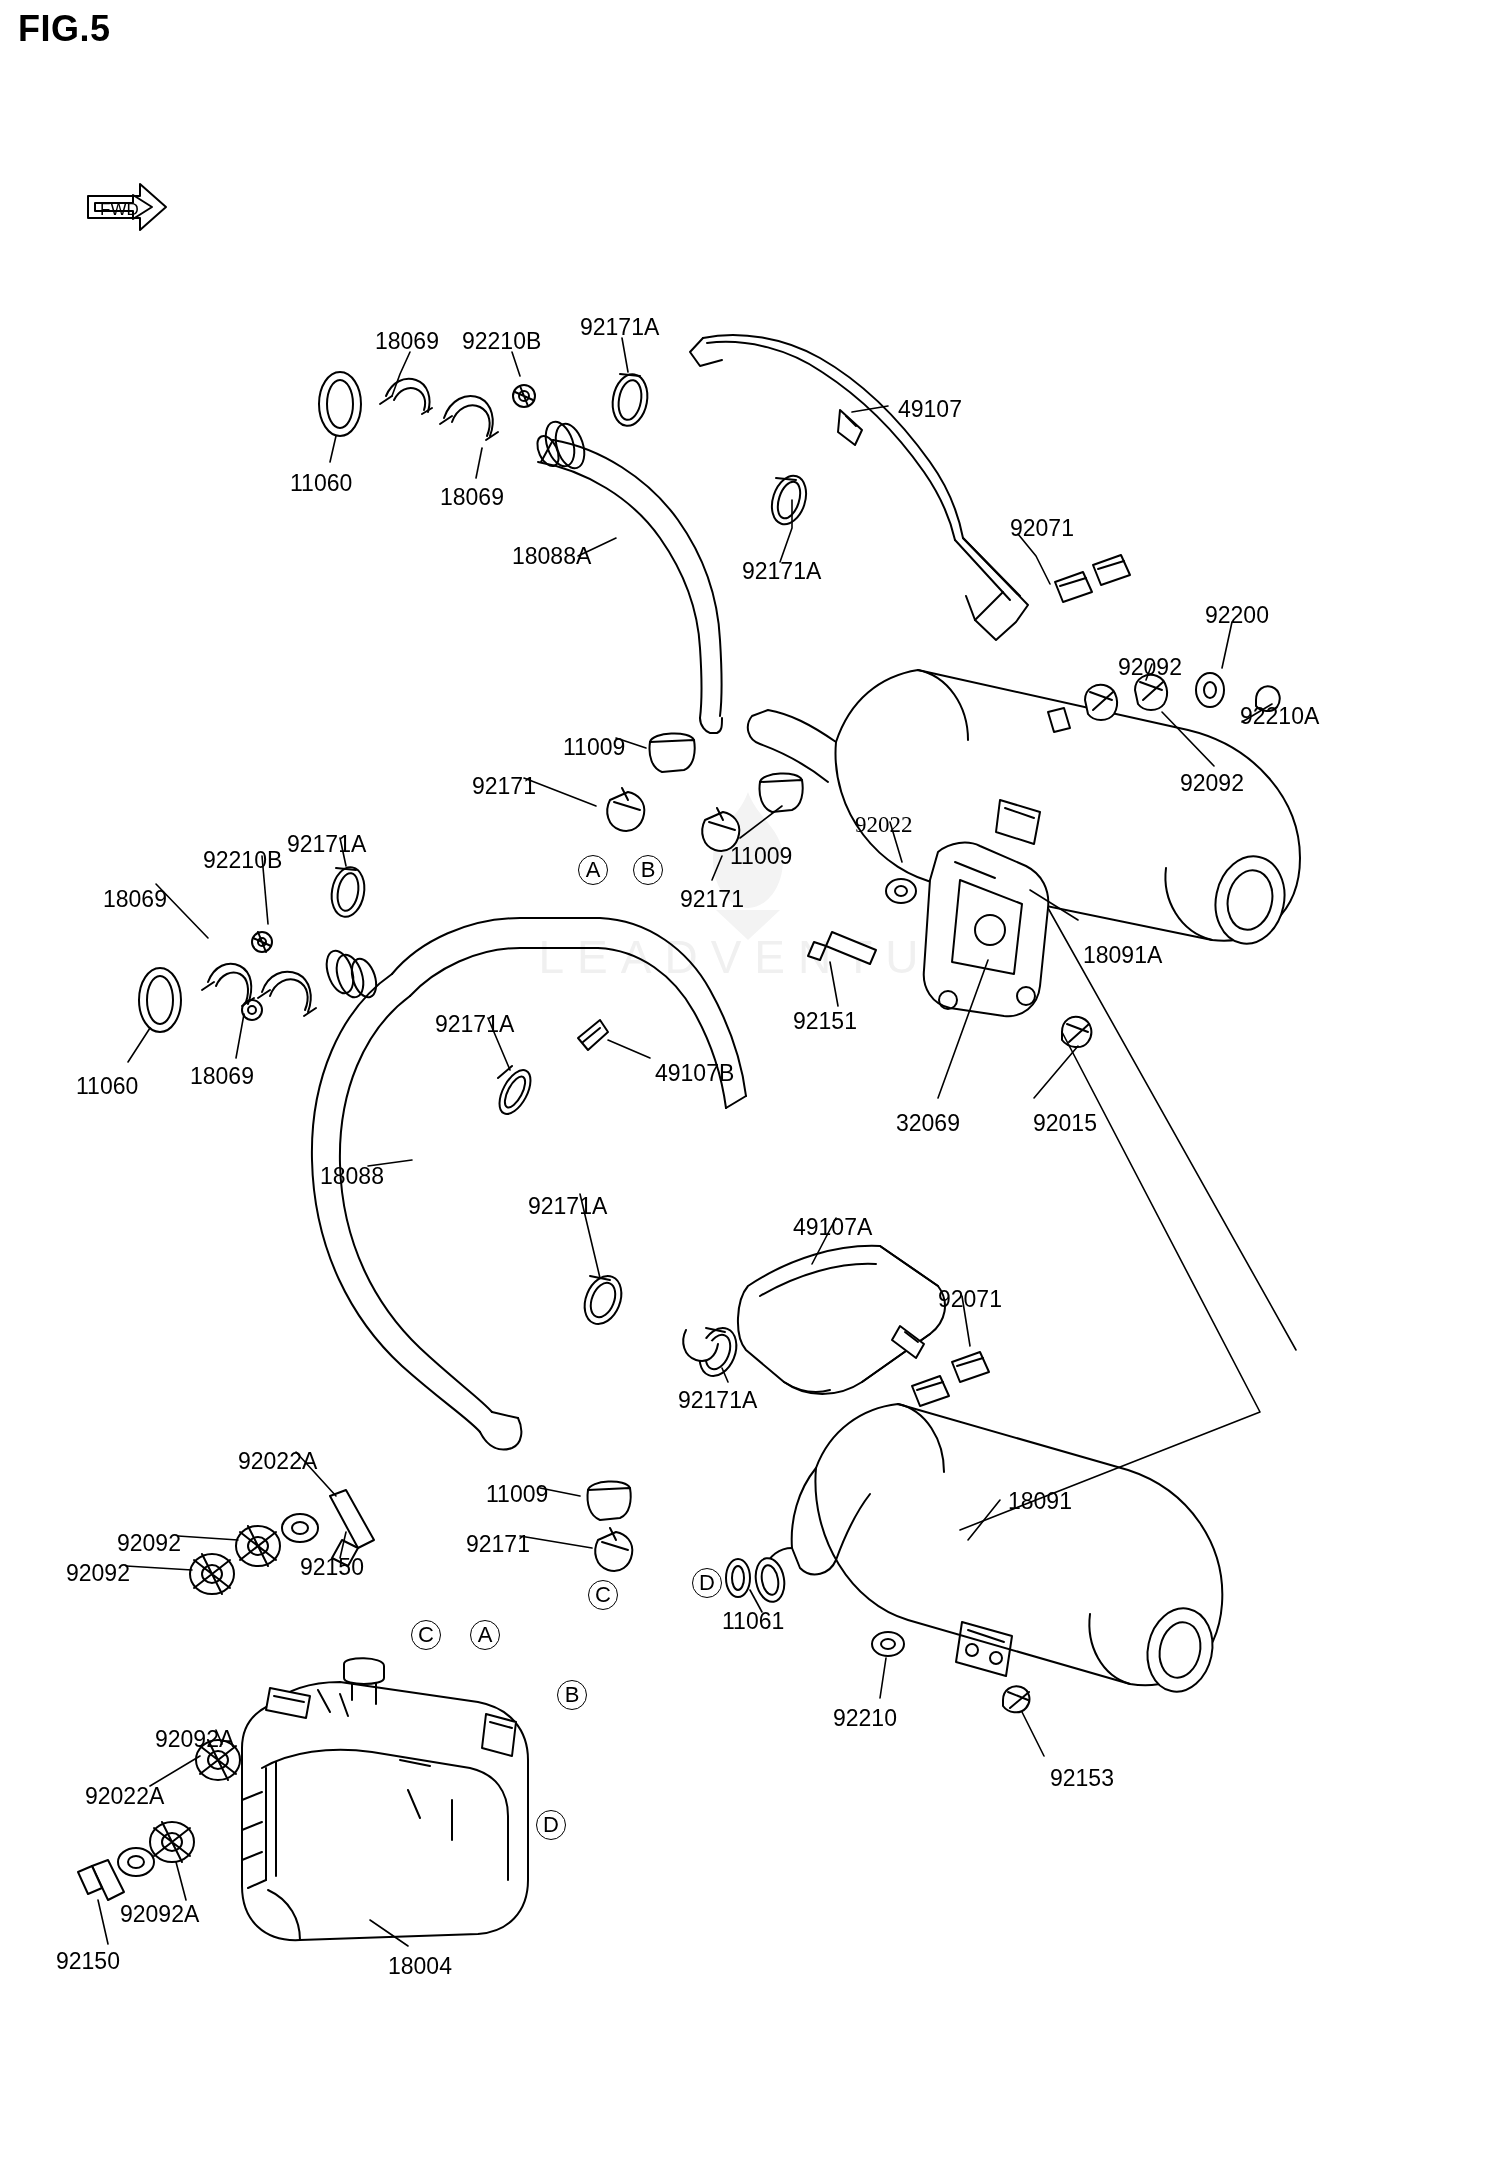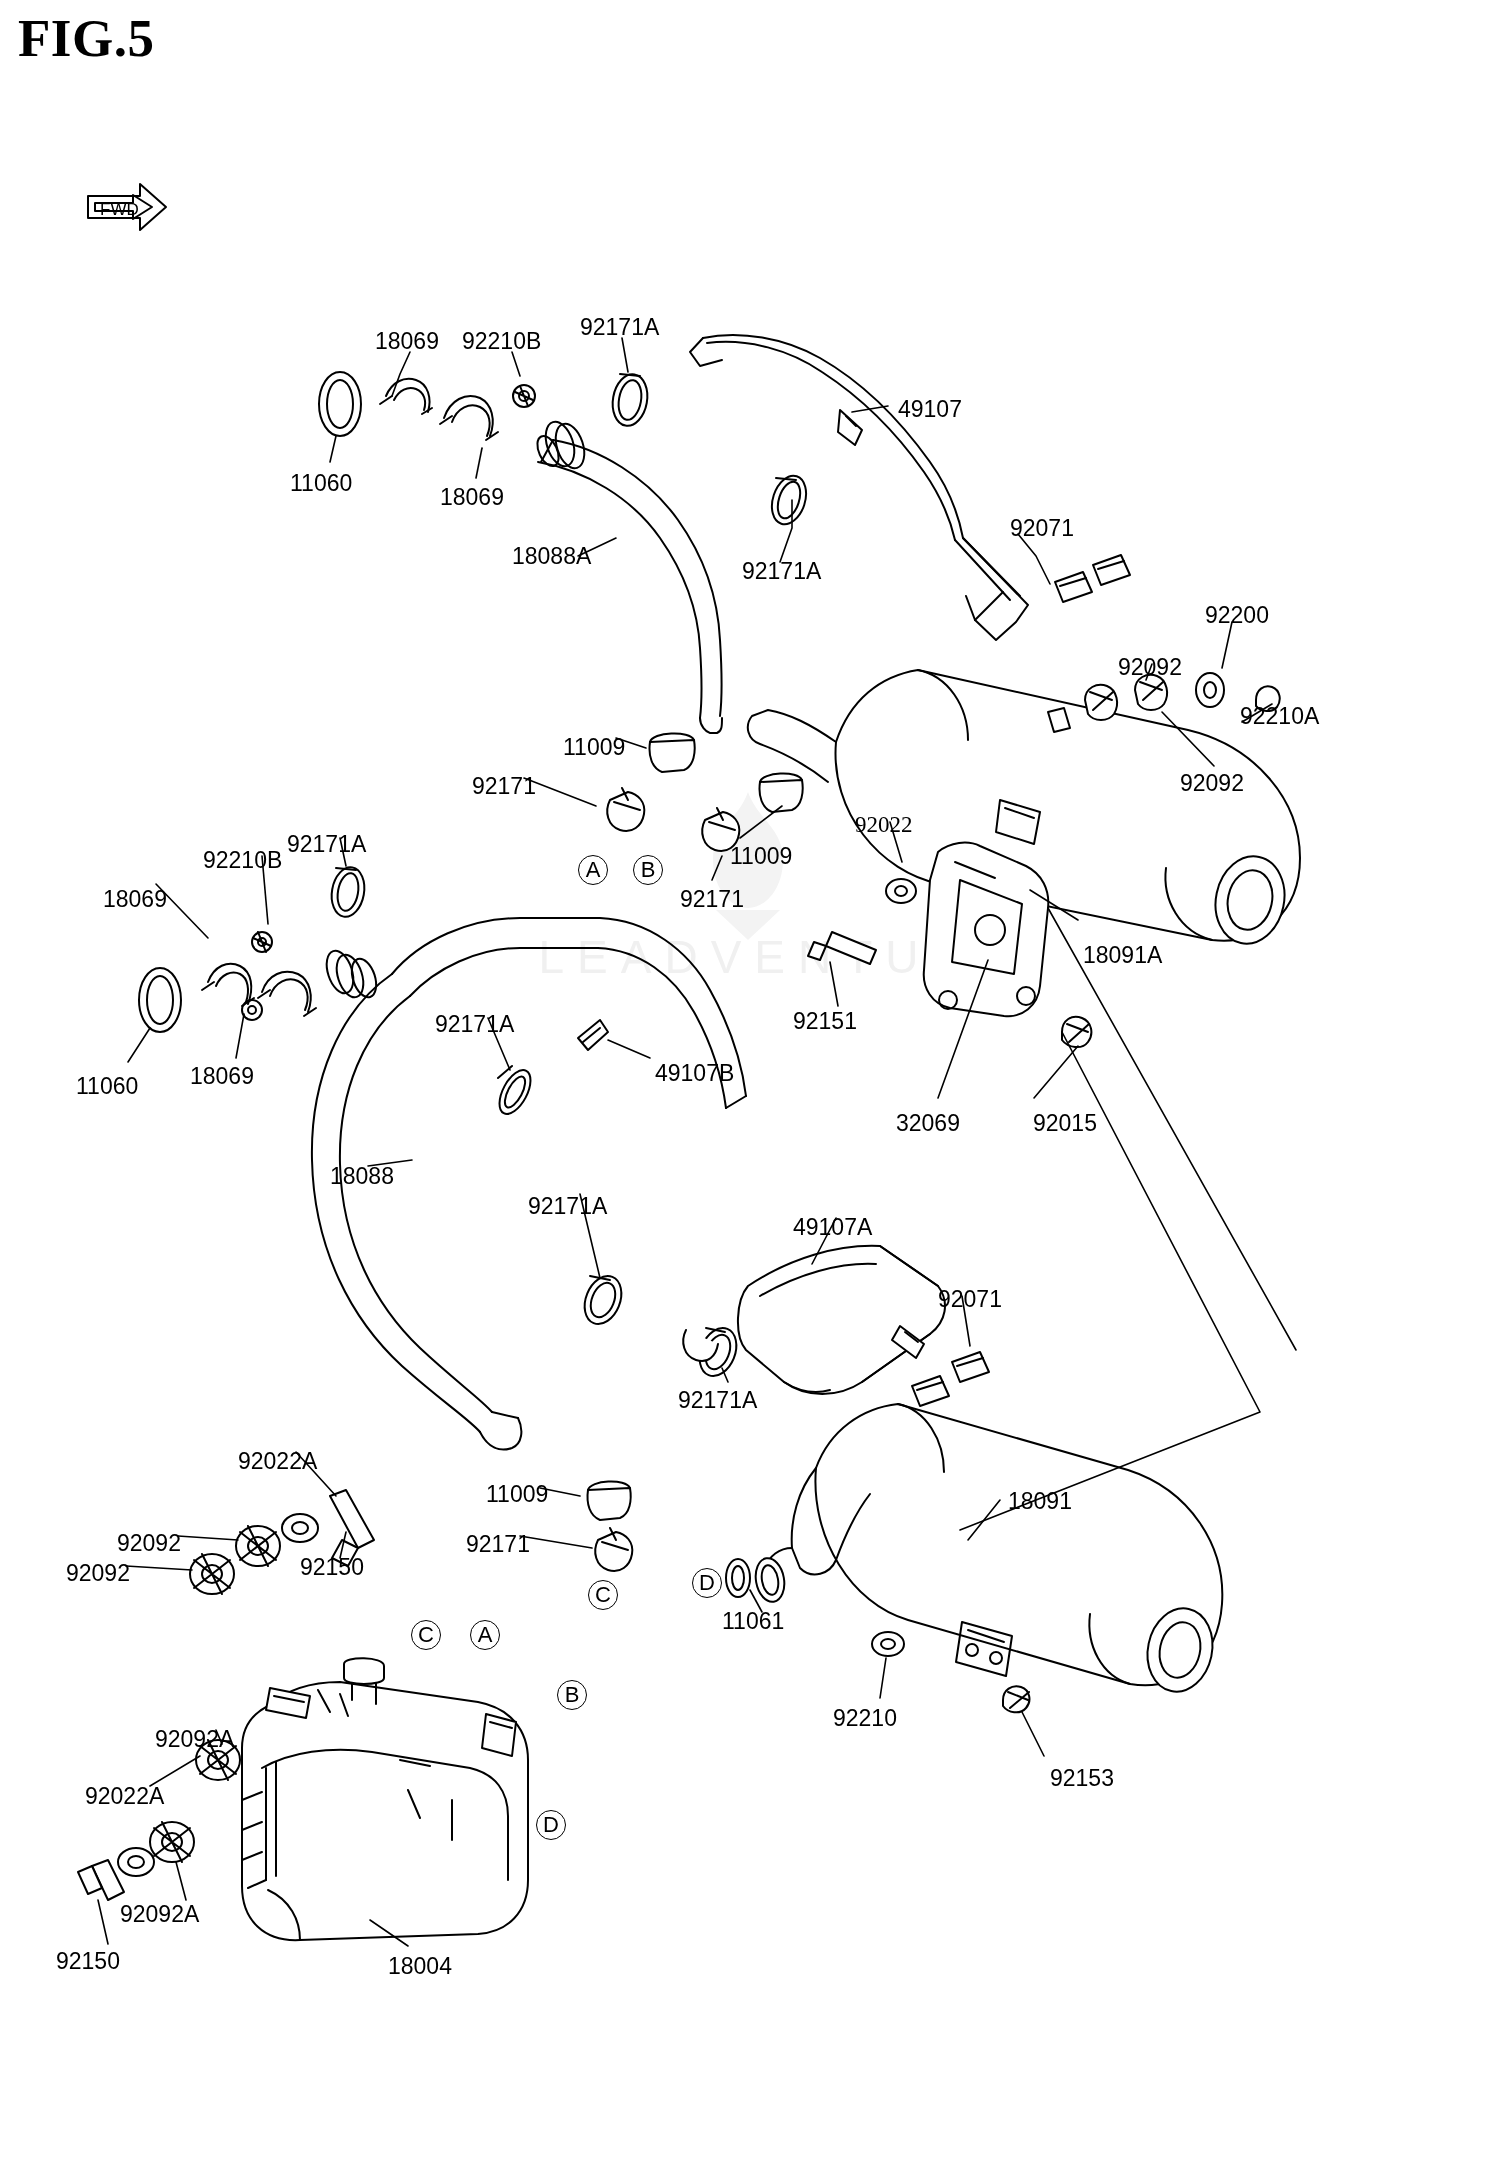--- a/index.html
+++ b/index.html
@@ -15,24 +15,23 @@
     position: relative;
     width: 1500px;
     height: 2172px;
     background: #ffffff;
     overflow: hidden;
   }
   #fig-title {
     position: absolute;
     left: 18px;
     top: 8px;
-    font-size: 53px;
+    font-size: 36px;
     font-weight: bold;
     letter-spacing: 0.5px;
-    font-family: Liberation Serif, serif;
   }
   .label {
     position: absolute;
     font-size: 23px;
     font-family: "Liberation Sans", sans-serif;
     color: #000000;
     white-space: nowrap;
     line-height: 1;
   }
   .cal {
@@ -460,21 +459,21 @@
   <div class="label" style="left:203px;top:849px;">92210B</div>
   <div class="label" style="left:103px;top:888px;">18069</div>
   <div class="label" style="left:1083px;top:944px;">18091A</div>
   <div class="label" style="left:793px;top:1010px;">92151</div>
   <div class="label" style="left:76px;top:1075px;">11060</div>
   <div class="label" style="left:190px;top:1065px;">18069</div>
   <div class="label" style="left:435px;top:1013px;">92171A</div>
   <div class="label" style="left:655px;top:1062px;">49107B</div>
   <div class="label" style="left:896px;top:1112px;">32069</div>
   <div class="label" style="left:1033px;top:1112px;">92015</div>
-  <div class="label" style="left:330px;top:1165px;">18088</div>
+  <div class="label" style="left:320px;top:1165px;">18088</div>
   <div class="label" style="left:528px;top:1195px;">92171A</div>
   <div class="label" style="left:793px;top:1216px;">49107A</div>
   <div class="label" style="left:938px;top:1288px;">92071</div>
   <div class="label" style="left:678px;top:1389px;">92171A</div>
   <div class="label" style="left:238px;top:1450px;">92022A</div>
   <div class="label" style="left:486px;top:1483px;">11009</div>
   <div class="label" style="left:1008px;top:1490px;">18091</div>
   <div class="label" style="left:117px;top:1532px;">92092</div>
   <div class="label" style="left:466px;top:1533px;">92171</div>
   <div class="label" style="left:66px;top:1562px;">92092</div>

